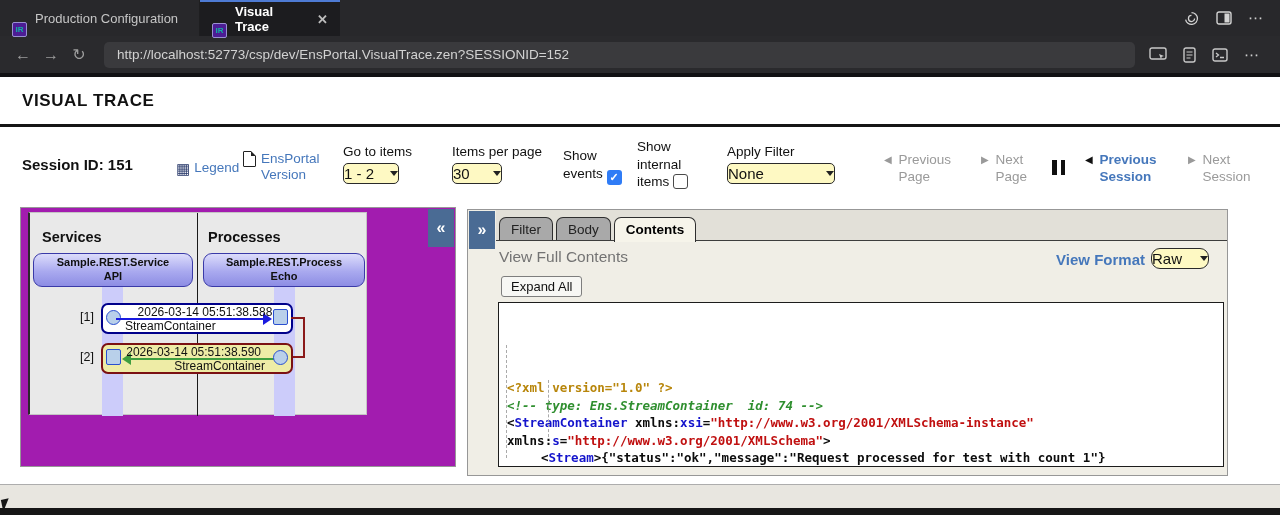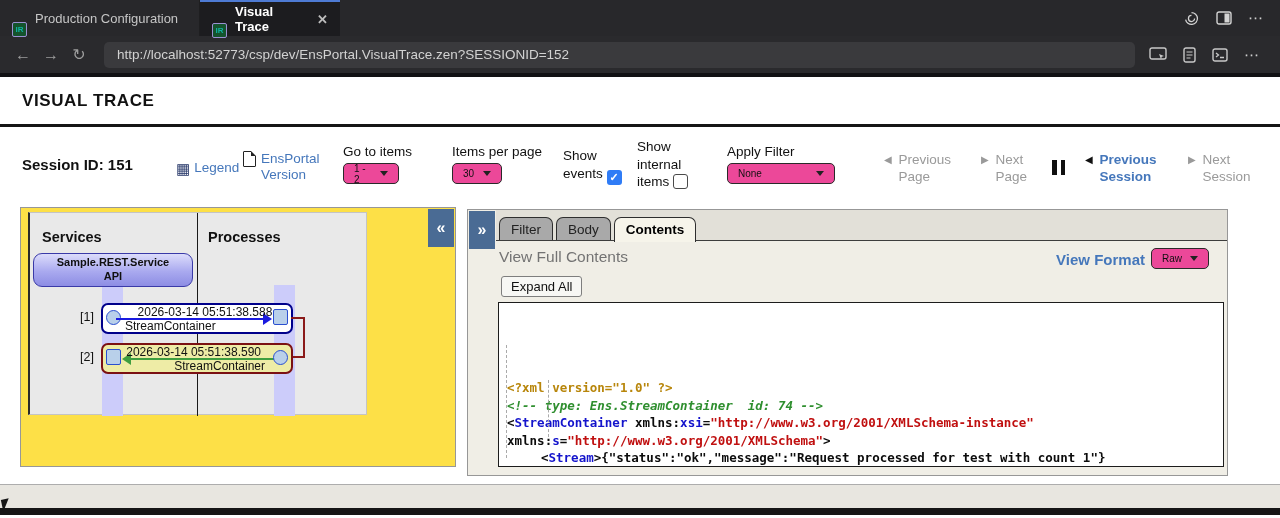--- a/index.html
+++ b/index.html
@@ -5,21 +5,21 @@
   * { margin:0; padding:0; box-sizing:border-box; }
   html,body { width:1280px; height:518px; overflow:hidden; background:#fff;
     font-family:"Liberation Sans", sans-serif; }
 
   
   .tabbar { height:36px; background:#28282b; display:flex; align-items:stretch; }
   .tab { display:flex; align-items:center; gap:8px; padding:0 12px; }
   .tab.inactive { width:200px; color:#c6c6c6; font-size:13px; border-right:1px solid #1e1e20; }
   .tab.active { width:140px; background:#1c1c1f; border-top:2.5px solid #4e7bd4; color:#fff;
     font-size:13px; font-weight:700; }
-  .iris-ico { width:15px; height:15px; background:#14532d; border:1px solid #9a90d2; border-radius:2px;
+  .iris-ico { width:15px; height:15px; background:#4c1d95; border:1px solid #9a90d2; border-radius:2px;
     font-size:8px; font-weight:800; color:#10b2a2; display:flex; align-items:center; justify-content:center; flex:0 0 auto;margin-top:22px;}
   .tab-close { color:#bdbdbd; font-size:13px; margin-left:6px; }
   .tabbar-spacer { flex:1; }
   .chrome-icons { display:flex; align-items:center; gap:16px; padding-right:16px; color:#d0d0d0; }
   .dots { font-size:15px; color:#cfcfcf; letter-spacing:1px; }
 
   .navbar { height:37px; background:#2a2a2d; display:flex; align-items:center; gap:6px; padding:0 12px; }
   .nav-glyph { color:#9d9d9d; font-size:16px; width:22px; text-align:center; }
   .urlbox { flex:1; max-width:1075px; height:26px; background:#3a3a3d; border-radius:5px;
     color:#d2d2d2; font-size:13.5px; display:flex; align-items:center; padding:0 13px; margin:0 8px;
@@ -31,38 +31,38 @@
     display:flex; align-items:center; padding-left:22px; }
   .pageheader h1 { font-size:17px; font-weight:800; letter-spacing:.6px; color:#111; }
 
   .toolbar { position:relative; height:78px; background:#fff; font-size:13.5px; color:#111; }
   .tb { position:absolute; }
   .blue { color:#4577bb; }
   .gray { color:#9a9a9a; }
   .bold { font-weight:700; }
   .tri { font-size:10px; vertical-align:1px; }
   .sel { display:inline-flex; align-items:center; justify-content:space-between;
-    border:1.6px solid #2a2a2a; border-radius:5px; background:#ec4899; height:21px;
-    padding:0 10px; font-size:10px; color:#111; }
+    border:1.6px solid #2a2a2a; border-radius:5px; background:#fef9c3; height:21px;
+    padding:0 0; font-size:15px; color:#111; }
   .sel .chev { width:0; height:0; border-left:4px solid transparent; border-right:4px solid transparent;
     border-top:5px solid #222; margin-left:7px; }
   .cb { display:inline-block; width:15px; height:15px; border-radius:3px; vertical-align:-3px; }
   .cb.on { background:#2f7cf6; color:#fff; font-size:11px; font-weight:700; text-align:center; line-height:15px; }
   .cb.off { background:#fff; border:1.6px solid #4a4a4a; }
   .legend-ico { font-size:15px; color:#223366; vertical-align:-2px; margin-right:4px; }
   .page-ico { position:relative; display:inline-block; width:13px; height:16px; background:#fff;
     border:1.6px solid #222; border-radius:1px; margin-right:5px; vertical-align:-3px; }
   .page-ico::after { content:""; position:absolute; right:-1px; top:-1px; width:0; height:0;
     border-top:5px solid #fff; border-left:5px solid #222; }
   .pause-bars { display:inline-flex; gap:4px; }
   .pause-bars i { width:4.5px; height:15px; background:#101010; }
 
   
   .main { position:relative; height:279px; background:#fff; }
-  .panel { position:absolute; border:1px solid #979797; background:#fde047; }
+  .panel { position:absolute; border:1px solid #979797; background:#a21caf; }
   #left-panel { left:20px; top:2px; width:436px; height:260px; }
   #right-panel { left:467px; top:4px; width:761px; height:267px; background:#f0eee6; }
   .collapse-btn { position:absolute; top:1px; width:26px; height:38px; background:#4a6b94; color:#fff;
     font-size:16px; font-weight:700; display:flex; align-items:center; justify-content:center; }
   #left-panel .collapse-btn { right:1px; }
   #right-panel .collapse-btn { left:1px; }
 
   
   .canvas { position:absolute; left:7px; top:4px; width:339px; height:203px; background:#e9e9e9;
     border:1px solid #c4c4c4; border-left:2px solid #2a2a2a; }
@@ -97,21 +97,21 @@
     border-top:2.5px solid #8b1a1a; border-right:2.5px solid #8b1a1a; border-bottom:2.5px solid #8b1a1a; }
 
   
   .tabstrip { position:absolute; left:28px; right:0; top:0; height:31px; background:#e2e0d8;
     border-bottom:1.5px solid #3d3d3d; display:flex; align-items:flex-end; gap:3px; padding:0 0 0 3px; }
   .dtab { border:1px solid #2e2e2e; border-bottom:none; border-radius:7px 7px 0 0;
     padding:4px 11px 3px; font-size:13.5px; background:#a9a9a9; color:#222; }
   .dtab.active { background:#f6f4ea; font-weight:700; color:#000; margin-bottom:-1.5px; padding-bottom:5px; }
   .viewfull { position:absolute; left:31px; top:38px; font-size:15.5px; color:#737373; }
   .viewformat { position:absolute; right:82px; top:41px; font-size:15px; font-weight:700; color:#4577bb; }
-  .vf-sel { position:absolute; right:18px; top:38px; width:58px; }
+  .vf-sel { position:absolute; right:18px; top:38px; width:58px;border-radius:9px; }
   .expandall { position:absolute; left:33px; top:66px; border:1px solid #7e7e7e; border-radius:3px;
     background:#f7f7f4; font-size:13px; color:#111; padding:2px 9px; }
   .xmlbox { position:absolute; left:30px; right:3px; top:92px; bottom:8px; background:#fff;
     border:1.3px solid #1c1c1c; padding:6px 8px; overflow:hidden;
     font-family:"DejaVu Sans Mono", monospace; font-size:12.5px; font-weight:700; line-height:17.5px;
     white-space:pre; }
   .xline.ind { padding-left:34px; }
   .x-pi { color:#b8860b; } .x-com { color:#2f8f2f; font-style:italic; font-weight:700; }
   .x-tag { color:#1414cc; } .x-b { color:#0c0c0c; } .x-red { color:#c01010; }
   .xguide { position:absolute; border-left:1px dashed #aaa; }
@@ -272,20 +272,23 @@
       <div class="col-divider"></div>
       <div class="colhead" style="left:12px;">Services</div>
       <div class="colhead" style="left:178px;">Processes</div>
 
       <div class="lane" style="left:72px;"></div>
       <div class="lane" style="left:244px;"></div>
 
       <div class="hostbox" style="left:3px; width:160px;">
         <span>Sample.REST.Service</span><br><span>API</span>
       </div>
+      <div class="hostbox" style="left:173px; width:162px;">
+        <span>Sample.REST.Process</span><br><span>Echo</span>
+      </div>
 
       <div class="idx" style="left:50px; top:97px;">[1]</div>
       <div class="titem" id="item1">
         <span class="node-circle"></span>
         <span class="arrow-line"></span>
         <span class="arrow-head"></span>
         <span class="node-square"></span>
         <span class="ts">2026-03-14 05:51:38.588</span>
         <span class="lbl">StreamContainer</span>
       </div>

